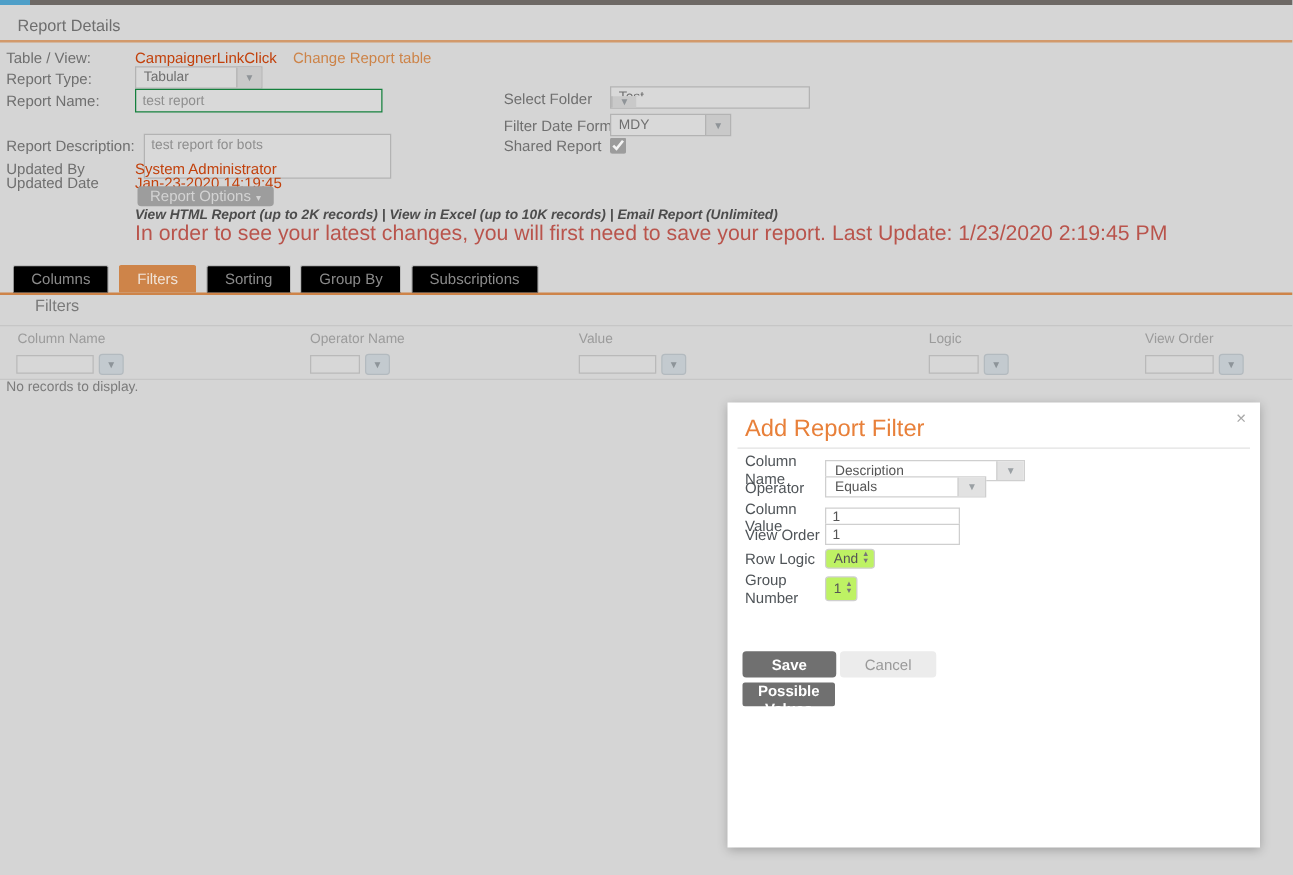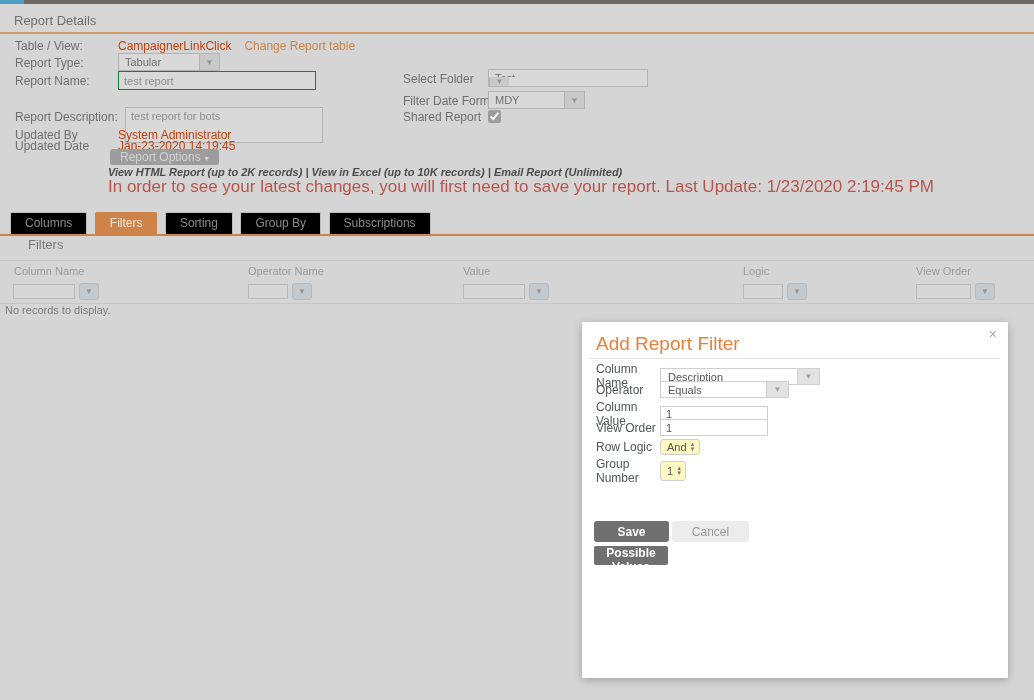--- a/index.html
+++ b/index.html
@@ -16,21 +16,21 @@
   .topbar-accent { position:absolute; top:0; left:0; width:24px; height:4px; background:#4f9fc8; }
   
   .page-header {
     position:absolute; top:4px; left:0; width:1034px; height:30px;
     border-bottom:2px solid #d2996b; background:#d6d6d6;
     font-size:13px; color:#6e6e6e; padding:9px 0 0 14px;
   }
   
   .form-area { position:absolute; top:36px; left:0; width:1034px; height:176px; font-size:12px; }
   .frow { position:absolute; left:5px; display:flex; align-items:flex-start; }
-  .flabel { width:103px; color:#6f6f6f; flex:none;margin-left:10px; }
+  .flabel { width:103px; color:#6f6f6f; flex:none; }
   .fvalue { color:#c2410c; }
   .link { color:#cd8449; margin-left:13px; cursor:pointer; }
   .combo { display:flex; align-items:stretch; border:1px solid #b3b3b3; background:#d9d9d9; height:18px; }
   .combo .combo-text { flex:1; padding:2px 0 0 6px; font-size:11px; color:#6f6f6f; overflow:hidden; white-space:nowrap; }
   .combo .combo-btn { width:20px; background:#c9c9c9; border-left:1px solid #b3b3b3; color:#8f9498;
     font-size:8px; display:flex; align-items:center; justify-content:center; cursor:pointer; }
   .tinput { border:1px solid #15803d; background:#d9d9d9; color:#8e8e8e; font-size:11px;
     font-family:"Liberation Sans", sans-serif; padding:2px 5px; }
   .tarea { border:1px solid #b3b3b3; background:#d9d9d9; color:#8e8e8e; font-size:11px;
     font-family:"Liberation Sans", sans-serif; padding:2px 5px; resize:none; }
@@ -68,21 +68,21 @@
   .modal-divider { position:absolute; top:36px; left:8px; right:8px; border-bottom:1px solid #e2e2e2; }
   .mrow { position:absolute; left:6px; display:flex; align-items:center; }
   .mlabel { width:64px; color:#4f5458; flex:none; }
   .mcombo { display:flex; align-items:stretch; border:1px solid #cfcfcf; background:#fff; height:17px; }
   .mcombo .combo-text { flex:1; padding:2px 0 0 7px; font-size:11px; color:#555; white-space:nowrap; }
   .mcombo .combo-btn { width:22px; background:#e2e2e2; border-left:1px solid #cfcfcf; color:#9aa0a4;
     font-size:8px; display:flex; align-items:center; justify-content:center; cursor:pointer; }
   .minput { border:1px solid #cfcfcf; background:#fff; color:#555; font-size:11px;
     font-family:"Liberation Sans", sans-serif; padding:1px 5px; height:17px; }
   .spinbox { display:inline-flex; align-items:center; border:1px solid #cfcfcf; border-radius:3px;
-    background:#fef9c3; padding:1px 3px 1px 6px; color:#555; font-size:11px; }
+    background:#bef264; padding:1px 3px 1px 6px; color:#555; font-size:11px; }
   .spin-arrows { display:flex; flex-direction:column; line-height:5px; font-size:6px; color:#777; margin-left:3px; cursor:pointer; }
   .btn-save, .btn-possible { background:#707070; color:#fff; border:none; border-radius:3px;
     font-weight:bold; font-family:"Liberation Sans", sans-serif; cursor:pointer; }
   .btn-save { position:absolute; left:4px; top:159px; width:75px; height:21px; font-size:12px; }
   .btn-cancel { position:absolute; left:82px; top:159px; width:77px; height:21px; background:#ececec;
     color:#9a9a9a; border:none; border-radius:3px; font-size:12px; font-family:"Liberation Sans", sans-serif; cursor:pointer; }
   .btn-possible { position:absolute; left:4px; top:184px; width:74px; height:19px; font-size:12px; border-radius:2px; }
   .modal-body { position:absolute; top:40px; left:8px; right:8px; bottom:0; }
 </style>
 </head>

